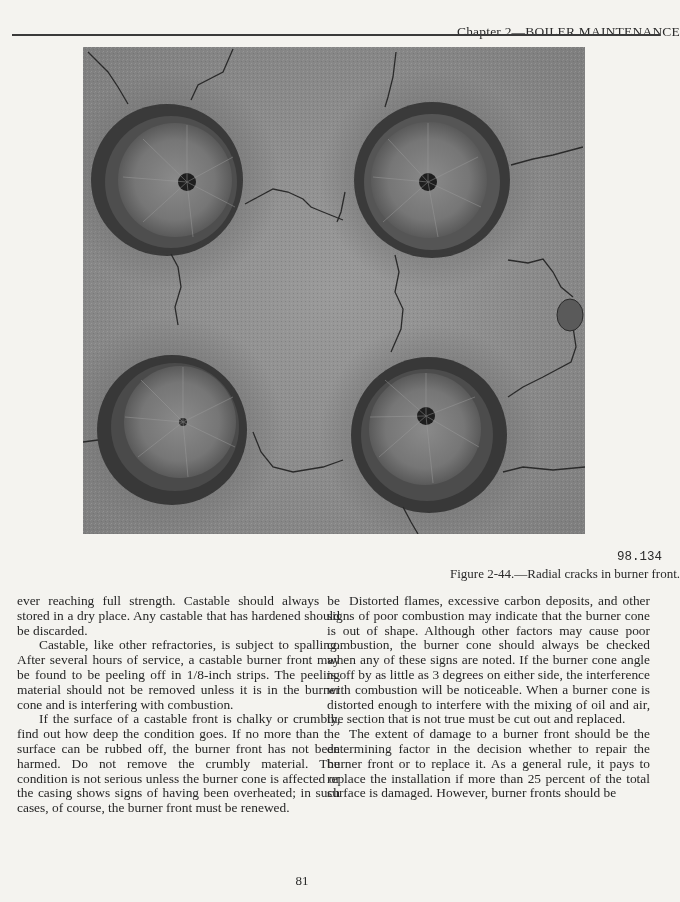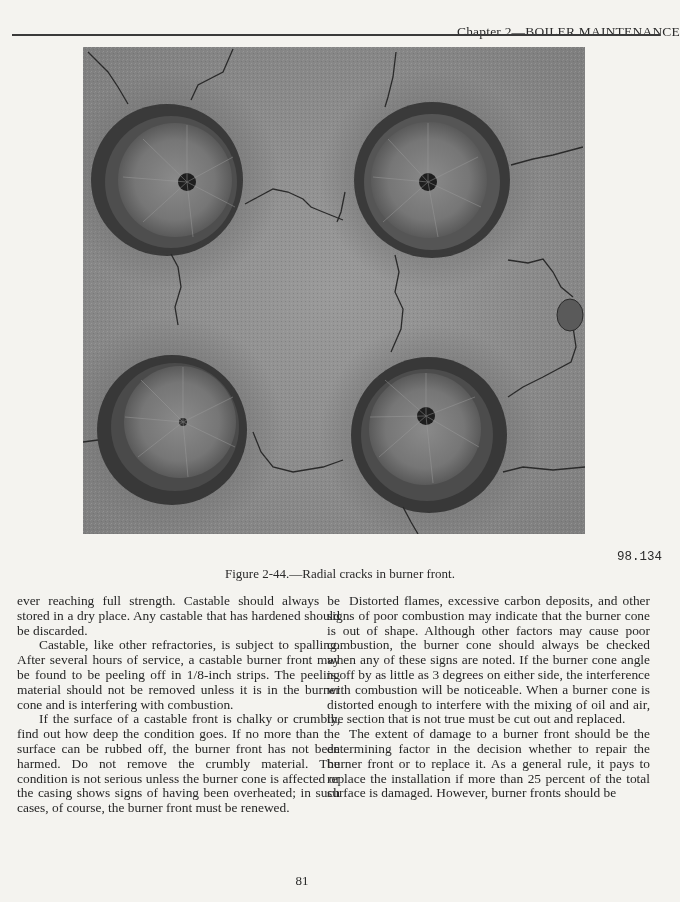--- a/index.html
+++ b/index.html
@@ -22,21 +22,21 @@
   .figure {
     position: absolute; left: 83px; top: 47px; width: 502px; height: 487px;
     background: #8d8d8d; overflow: hidden;
   }
   .figure svg { display: block; }
   .fig-id {
     position: absolute; right: 18px; top: 550px; font-size: 12.5px;
     font-family: Liberation Mono, monospace;
   }
   .caption {
-    position: absolute; left: 0; width: 680px; top: 566px; text-align: center;
+    position: absolute; left: 0; width: 680px; top: 566px; text-align: right;
     font-size: 13px; font-family: "Liberation Serif", serif;
   }
   .col {
     position: absolute; top: 594px; width: 323px;
     font-size: 13.4px; line-height: 14.8px; text-align: justify;
     font-family: "Liberation Serif", serif; color: #262626;
   }
   .col p { margin: 0; text-indent: 22px; }
   .col p.cont { text-indent: 0; }
   .col-left { left: 17px; }

